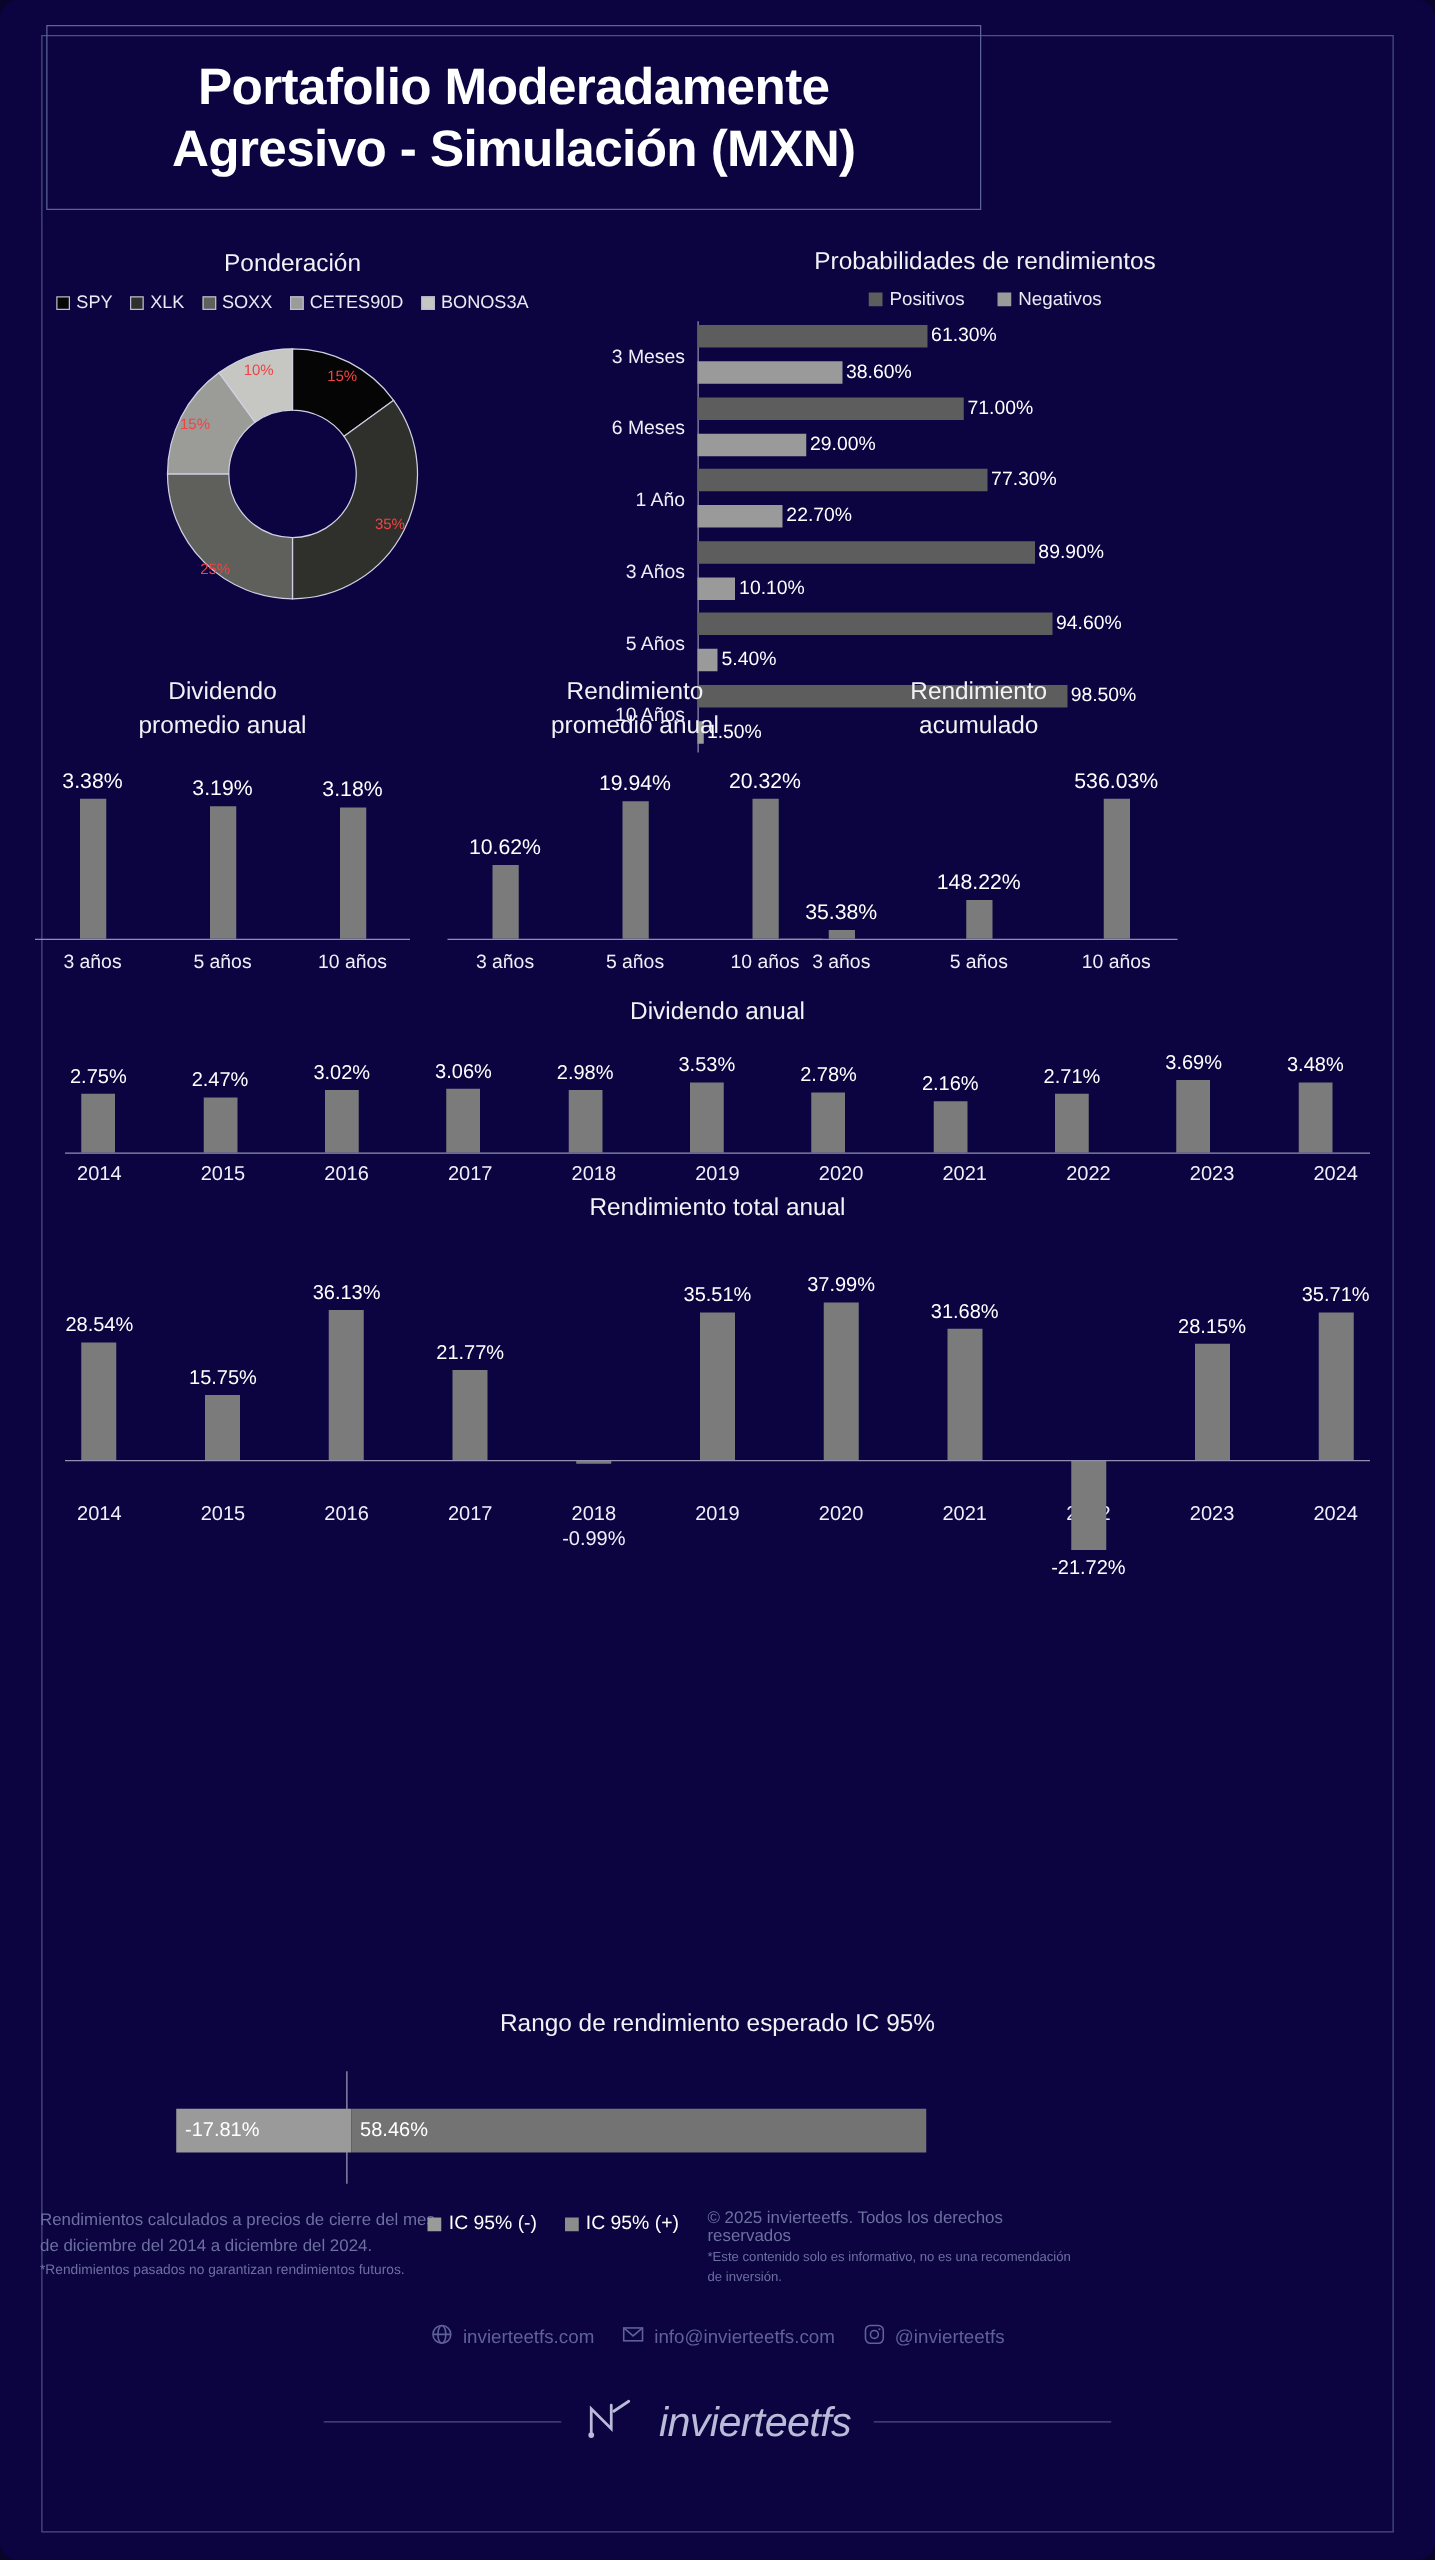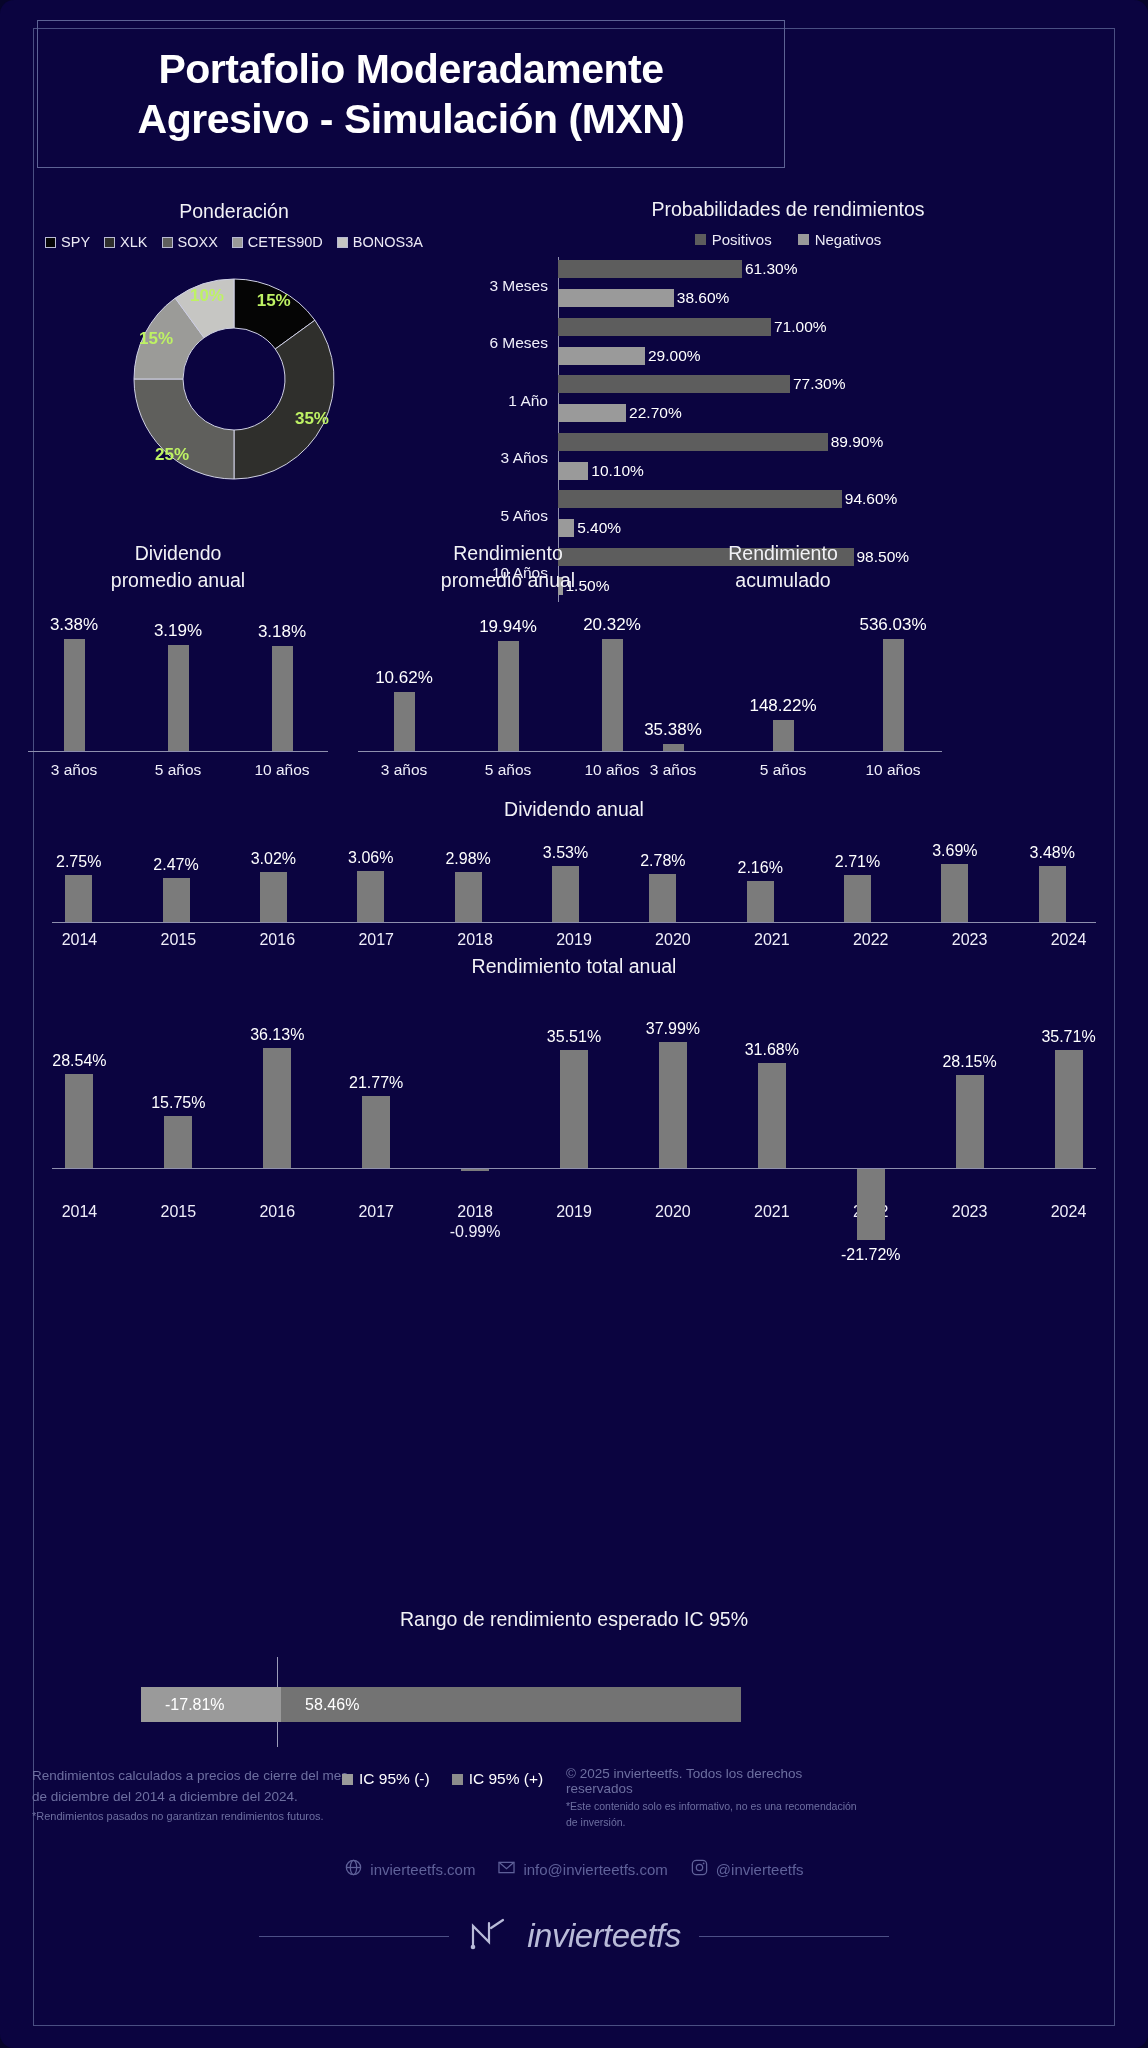--- a/index.html
+++ b/index.html
@@ -40,21 +40,21 @@
   #donut-block { position: absolute; left: 24px; top: 200px; width: 420px; }
   #donut-legend {
     display: flex; justify-content: center; align-items: center;
     gap: 14px; margin-top: 11px; font-size: 14.5px; color: #eceaf5;
   }
   #donut-legend .li { display: flex; align-items: center; gap: 5px; }
   #donut-legend .sw { width: 11px; height: 11px; border: 1px solid #b9bad2; display:block; }
   #donut-wrap { position: relative; width: 230px; height: 230px; margin: 14px auto 0; }
   #donut-wrap svg { display: block; }
   .donut-lbl {
-    position: absolute; font-size: 17px; color: #bef264; font-weight: 700;
+    position: absolute; font-size: 12px; color: #ef4444; font-weight: 400;
     transform: translate(-50%, -50%); white-space: nowrap;
   }
 
   
   #prob-block { position: absolute; left: 452px; top: 198px; width: 672px; }
   #prob-legend {
     display: flex; justify-content: center; gap: 26px; margin-top: 10px;
     font-size: 15px; color: #eceaf5;
   }
   #prob-legend .li { display:flex; align-items:center; gap:6px; }
@@ -112,21 +112,21 @@
   #tot-cats { display: flex; justify-content: space-around; margin-top: 6px; }
   #tot-cats span { width: 86px; text-align: center; font-size: 16px; color: #f0effa;
                    display:block; line-height: 1.25; }
   .neg-lbl { font-size: 15.5px; color: #ffffff; }
 
   
   #rango { position: absolute; left: 30px; top: 1608px; width: 1088px; }
   #rango-plot { position: relative; height: 90px; margin-top: 26px; }
   #rango-zero { position: absolute; left: 247px; top: 0; width: 1px; height: 90px; background: #9b9cb9; }
   #rango-bar-wrap { position: absolute; left: 111px; top: 30px; height: 35px; display: flex; }
-  .rango-seg { height: 35px; display: flex; align-items: center; padding-left: 24px; }
+  .rango-seg { height: 35px; display: flex; align-items: center; padding-left: 7px; }
   .rango-seg span { font-size: 16px; color: #ffffff; white-space: nowrap; }
 
   
   #footer { position: absolute; left: 0; top: 1760px; width: 1148px; }
   #foot-top { position: relative; height: 92px; padding: 0 36px; }
   .foot-left { position: absolute; left: 32px; top: 6px; width: 320px; }
   .foot-left .l1 { font-size: 13.5px; color: #6d6fa0; line-height: 1.55; }
   .foot-left .l2 { font-size: 11px; color: #6d6fa0; margin-top: 2px; }
   .foot-mid { position: absolute; left: 342px; top: 10px; display: flex; gap: 22px; }
   .foot-mid .li { display: flex; align-items: center; gap: 6px; }

